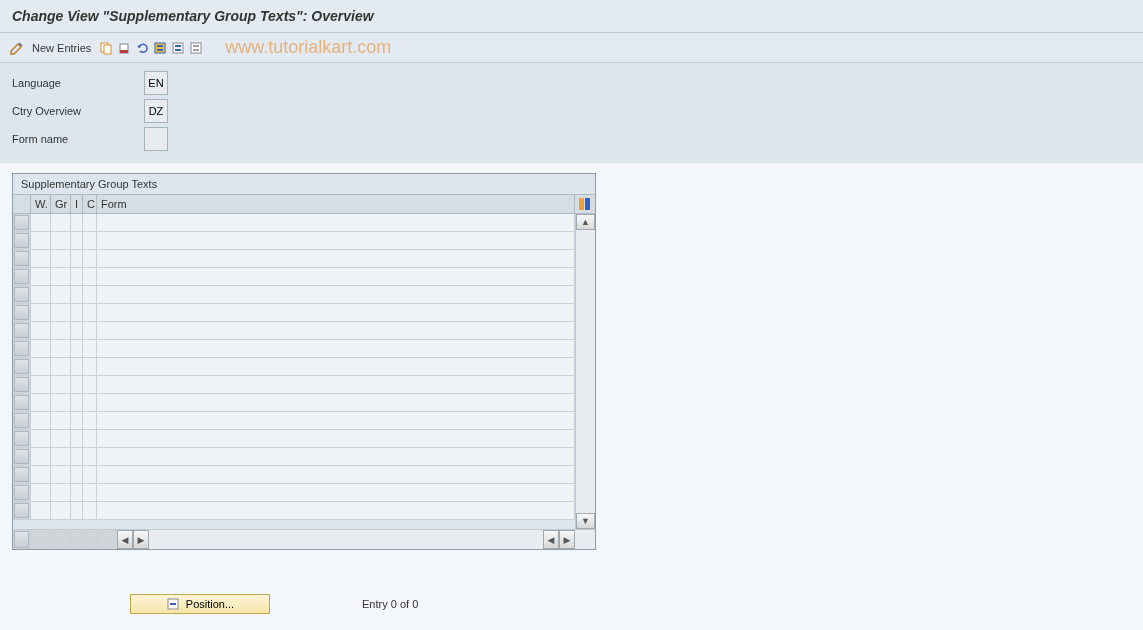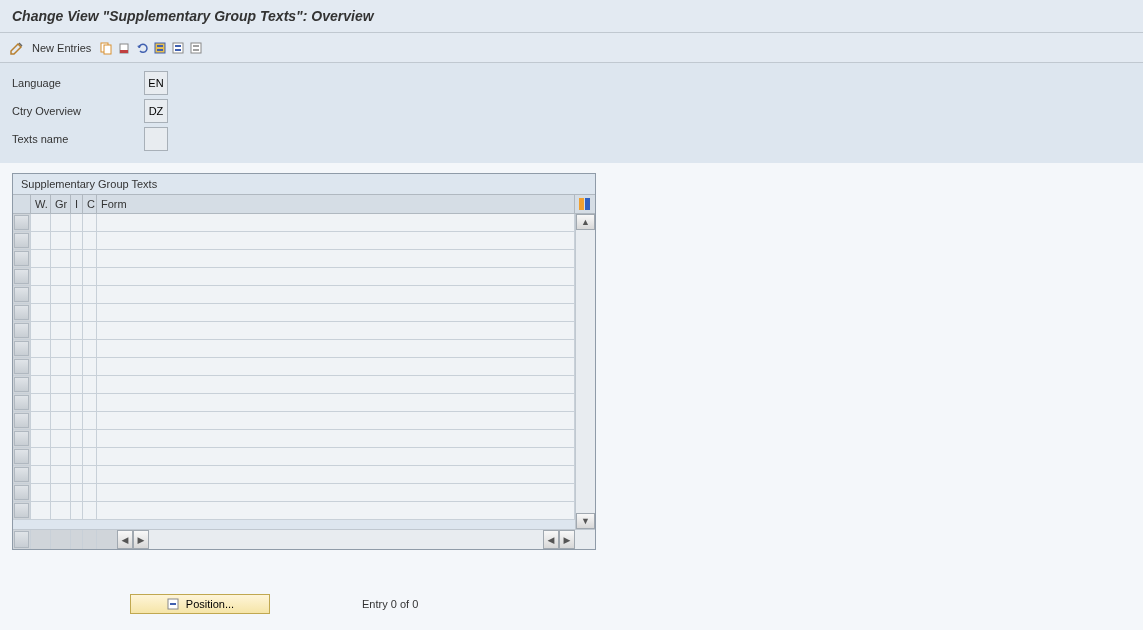--- a/index.html
+++ b/index.html
@@ -112,33 +112,34 @@
         <rect x="4" y="8" width="6" height="2" fill="#4060b0"></rect>
       </svg>
   </span>
   <span class="tb-icon">
     <svg width="14" height="14" viewBox="0 0 14 14">
         <rect x="2" y="2" width="10" height="10" fill="#fff" stroke="#888"></rect>
         <rect x="4" y="4" width="6" height="2" fill="#a0a0a0"></rect>
         <rect x="4" y="8" width="6" height="2" fill="#a0a0a0"></rect>
       </svg>
   </span>
+  <span class="watermark">www.tutorialkart.com</span>
 </div>
 
 <div class="form-area">
   <div class="form-row">
     <span class="form-label">Language</span>
     <input class="form-input readonly w24" readonly="" value="EN" style="">
   </div>
   <div class="form-row">
     <span class="form-label">Ctry Overview</span>
     <input class="form-input readonly w24" readonly="" value="DZ" style="">
   </div>
   <div class="form-row">
-    <span class="form-label">Texts name</span>
+    <span class="form-label">Form name</span>
     <input class="form-input readonly w24" readonly="" value="" style="">
   </div>
 </div>
 
 <div class="table-container">
   <div class="table-title">Supplementary Group Texts</div>
   <div class="table-header">
     <div class="th th-sel"></div>
     <div class="th th-w">W.</div>
     <div class="th th-gr">Gr</div>

